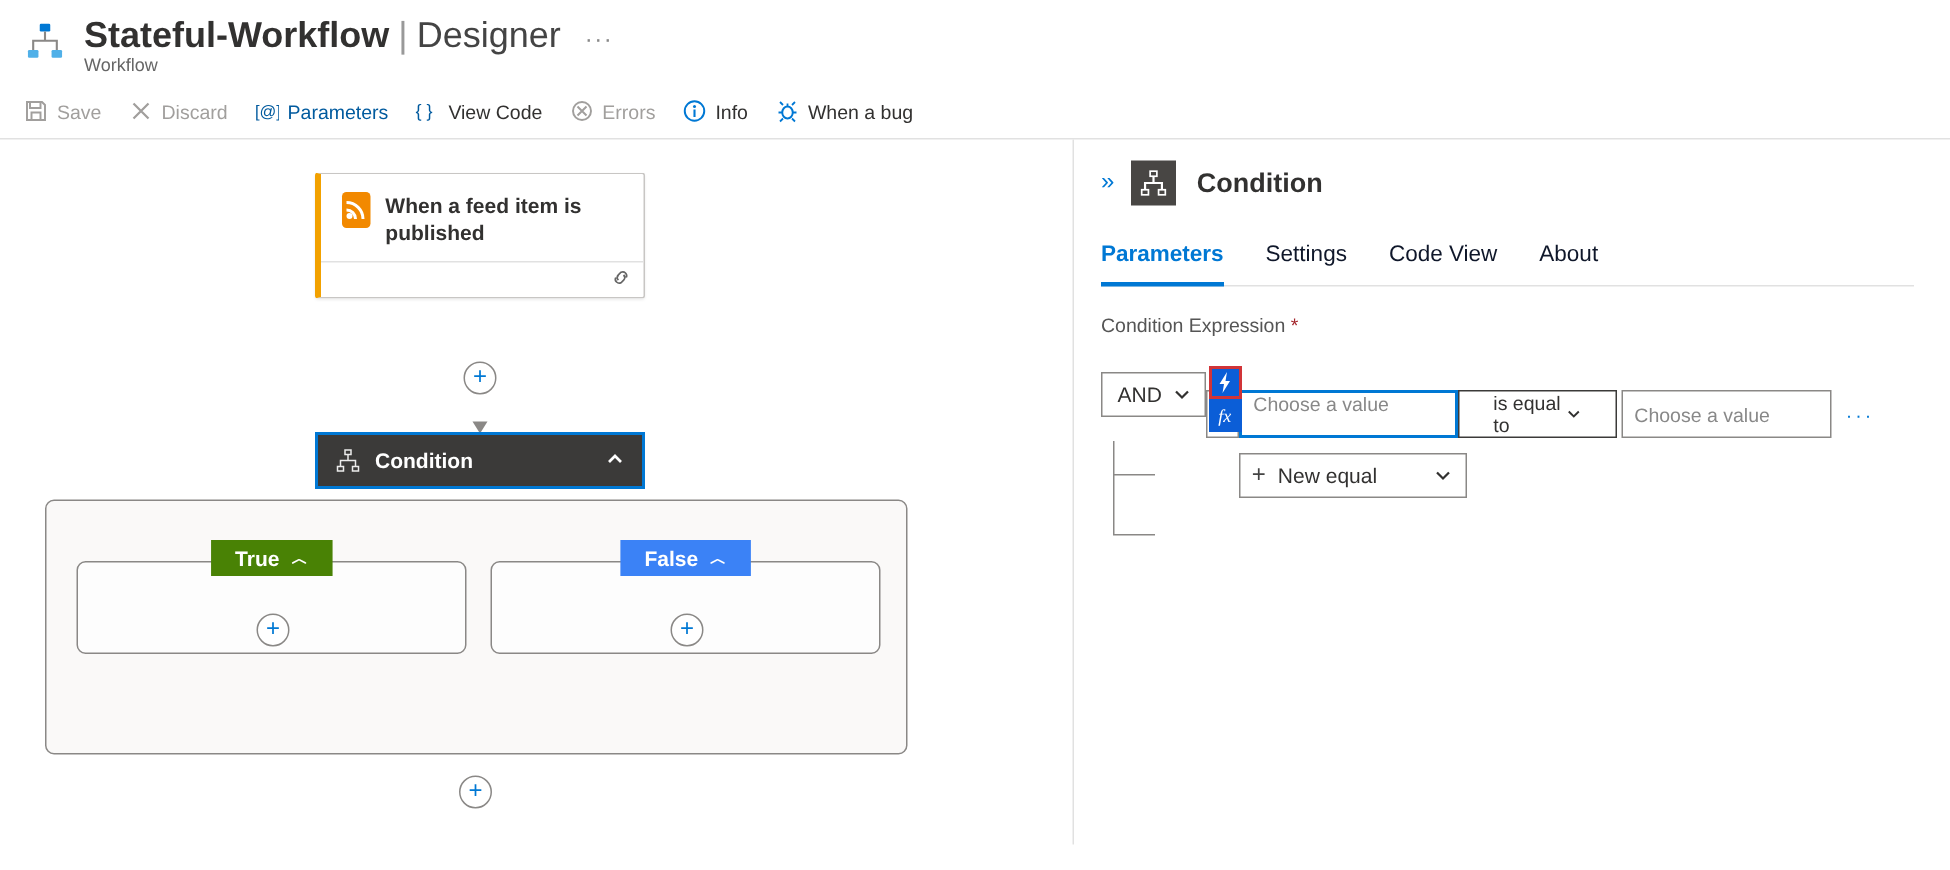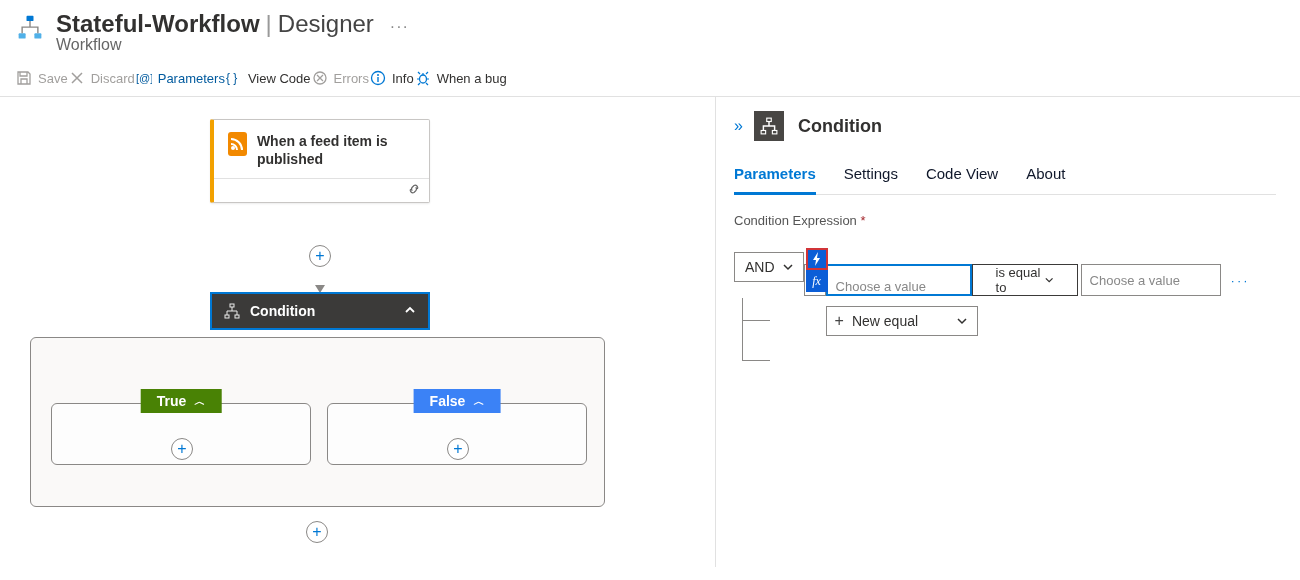--- a/index.html
+++ b/index.html
@@ -24,25 +24,25 @@
     width: 28px; height: 28px; margin-top: 4px;
     display:flex; align-items:center; justify-content:center;
   }
   .app-icon svg { width: 28px; height: 28px; }
   .title-block { display:flex; flex-direction:column; }
   .title-line { display:flex; align-items:baseline; gap: 6px; justify-content: center; }
   .title-main { font-size: 24px; font-weight: 600; }
   .title-sep  { font-size: 24px; font-weight: 300; color: #999; }
   .title-section { font-size: 24px; font-weight: 300; color: #444; }
   .title-dots { font-size: 16px; color:#888; margin-left:10px; letter-spacing:1px;}
-  .subtitle   { font-size: 16px; color: #666; margin-top:-2px;}
+  .subtitle   { font-size: 12px; color: #666; margin-top:-2px;}
 
   
   .toolbar {
-    display: flex; align-items: center; gap: 1px;
+    display: flex; align-items: center; gap: 18px;
     padding: 10px 16px;
     border-bottom: 1px solid #e1e1e1;
   }
   .tb-btn {
     display: flex; align-items: center; gap: 6px;
     font-size: 13px; color: #323130;
     cursor: pointer;
   }
   .tb-btn.muted { color: #a19f9d; }
   .tb-btn.blue  { color: #005a9e; }
@@ -111,21 +111,21 @@
     left:30px; top:240px;
     width:575px; height:170px;
     border:1px solid #8a8886; border-radius:6px;
     background:#faf9f8;
   }
   .branch-box {
     position:absolute;
     width:260px; height:62px;
     border:1px solid #8a8886; border-radius:6px;
     background:#fdfdfd;
-    top:65px;
+    top:40px;
   }
   .branch-box.true  { left:20px; }
   .branch-box.false { left:296px; }
   .branch-label {
     position:absolute; top:-15px; left:50%; transform:translateX(-50%);
     padding:4px 16px; color:#fff; font-weight:600; font-size:14px;
     display:flex; align-items:center; gap:8px;
   }
   .branch-label.true  { background:#498205; }
   .branch-label.false { background:#3b82f6; }
@@ -164,21 +164,21 @@
     content:""; position:absolute; left:8px; top:0; width:1px; height:62px; background:#8a8886;
   }
   .tree-h1{ position:absolute; left:8px; top:22px; width:28px; height:1px; background:#8a8886;}
   .tree-h2{ position:absolute; left:8px; top:62px; width:28px; height:1px; background:#8a8886;}
 
   .row-stack { display:flex; flex-direction:column; gap:10px; margin-top:24px;}
   .cond-row { display:flex; align-items:center; gap:0;}
   .drag-handle{ width:22px;height:32px;border:1px solid #8a8886;background:#fff;display:flex;align-items:center;justify-content:center;}
   .lh-val {
     width:146px;height:32px;border:2px solid #0078d4;background:#fff;
-    font-size:13px; color:#888; padding:0 8px; display:flex; align-items:flex-end;
+    font-size:13px; color:#888; padding:0 8px; display:flex; align-items:flex-start;
     position:relative;
   }
   .dyn-pop {
     position:absolute; left:-22px; top:-18px; width:22px;
     display:flex; flex-direction:column;
   }
   .dyn-lightning{ width:22px;height:22px;background:#0b5ed7;border:2px solid #d13438;display:flex;align-items:center;justify-content:center;}
   .dyn-fx       { width:22px;height:22px;background:#0b5ed7;display:flex;align-items:center;justify-content:center;color:#fff;font-style:italic;font-size:12px;font-family:serif;}
   .op-sel {
     width:106px;height:32px;border:1px solid #3b3a39;background:#fff;

